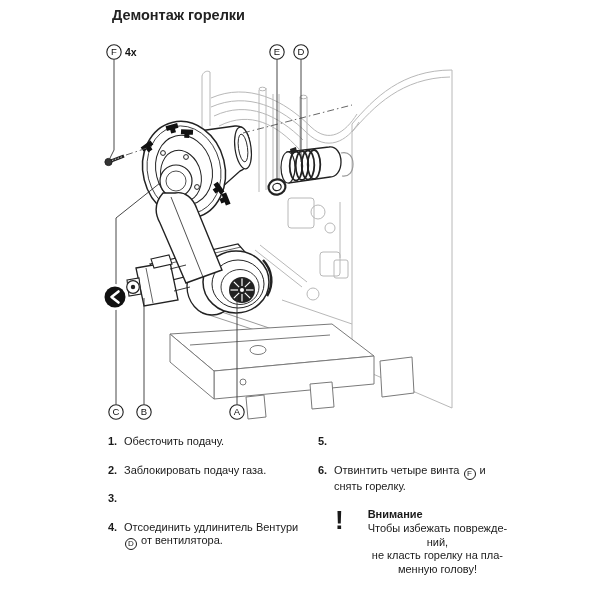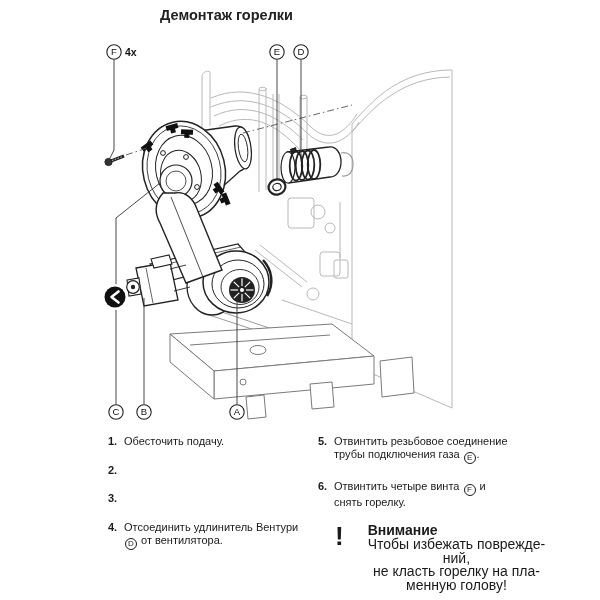--- a/index.html
+++ b/index.html
@@ -1,32 +1,32 @@
 <!DOCTYPE html>
 <html><head>
 <meta charset="utf-8">
 <style>
   html,body{margin:0;padding:0;background:#fff;}
   .page{position:relative;width:600px;height:600px;background:#ffffff;overflow:hidden;
         font-family:"Liberation Sans", sans-serif;color:#1a1a1a;}
-  .title{position:absolute;left:112px;top:7px;font-size:14.5px;font-weight:bold;color:#222;margin-left:48px;}
+  .title{position:absolute;left:112px;top:7px;font-size:14.5px;font-weight:bold;color:#222;}
   .figure-svg{position:absolute;left:95px;top:40px;width:370px;height:392px;}
 
   .col{position:absolute;top:435px;}
   .col-left{left:108px;width:210px;}
   .col-right{left:318px;width:272px;}
   .step{display:flex;margin-bottom:16px;font-size:11px;line-height:12.7px;}
   .step .num{flex:none;width:16px;font-weight:bold;}
   .step .txt{white-space:nowrap;}
   .cref{display:inline-block;width:12px;height:12px;box-sizing:border-box;border:1px solid #1a1a1a;
         border-radius:50%;font-size:8px;line-height:10.5px;text-align:center;vertical-align:-2px;
         margin:0 1px;font-weight:normal;}
   .warning{display:flex;margin-top:12px;}
   .wicon{flex:none;font-size:26px;font-weight:bold;line-height:24px;margin-left:17px;margin-right:24px;}
-  .wtext{font-size:14px;line-height:13.6px;}
+  .wtext{font-size:11px;line-height:13.6px;}
   .wtitle{font-weight:bold;}
   .wbody{white-space:nowrap;text-align:center;}
   svg text{font-family:"Liberation Sans", sans-serif;}
 </style>
 </head>
 <body>
 
 <div class="page">
 
   <div class="title">Демонтаж горелки</div>
@@ -214,34 +214,34 @@
     </g>
   </svg>
 
   <div class="col col-left">
     <div class="step">
       <span class="num">1.</span>
       <span class="txt">Обесточить подачу.</span>
     </div>
     <div class="step">
       <span class="num">2.</span>
+      <span class="txt">Заблокировать подачу газа.</span>
     </div>
     <div class="step">
       <span class="num">3.</span>
     </div>
     <div class="step">
       <span class="num">4.</span>
       <span class="txt">Отсоединить удлинитель Вентури<br><span class="cref">D</span> от вентилятора.</span>
     </div>
   </div>
 
   <div class="col col-right">
     <div class="step">
       <span class="num">5.</span>
-      <span class="txt">Отвинтить резьбовое соединение<br>трубы подключения газа <span class="cref">E</span>.</span>
     </div>
     <div class="step">
       <span class="num">6.</span>
       <span class="txt">Отвинтить четыре винта <span class="cref">F</span> и<br>снять горелку.</span>
     </div>
     <div class="warning">
       <span class="wicon">!</span>
       <div class="wtext">
         <div class="wtitle">Внимание</div>
         <div class="wbody">Чтобы избежать поврежде-<br>ний,<br>не класть горелку на пла-<br>менную голову!</div>

